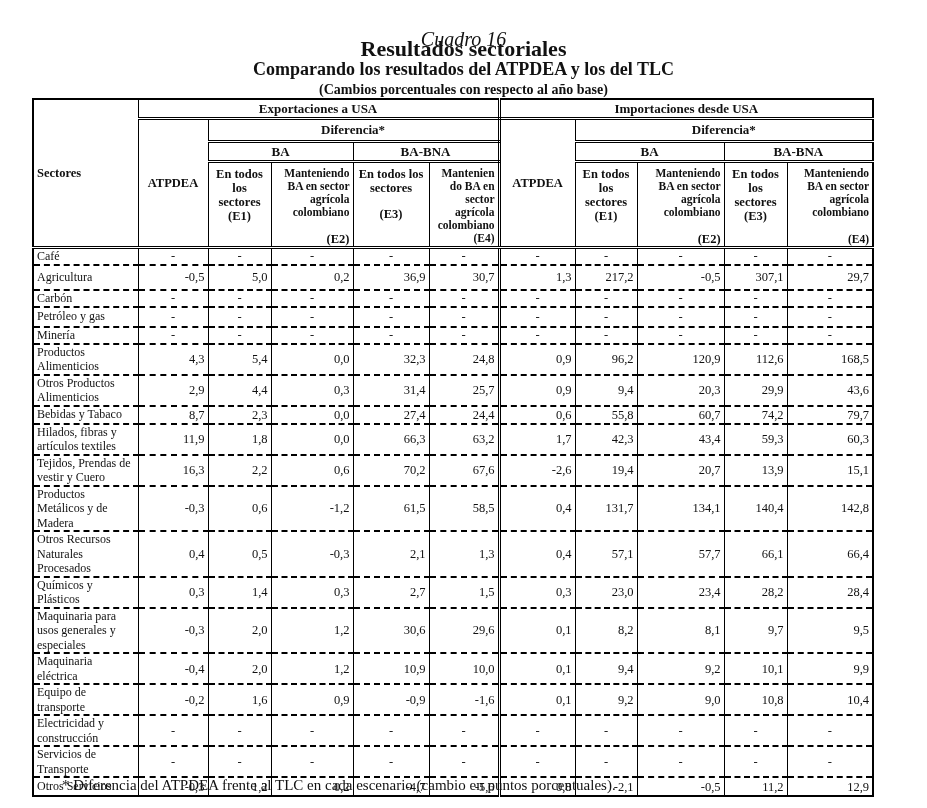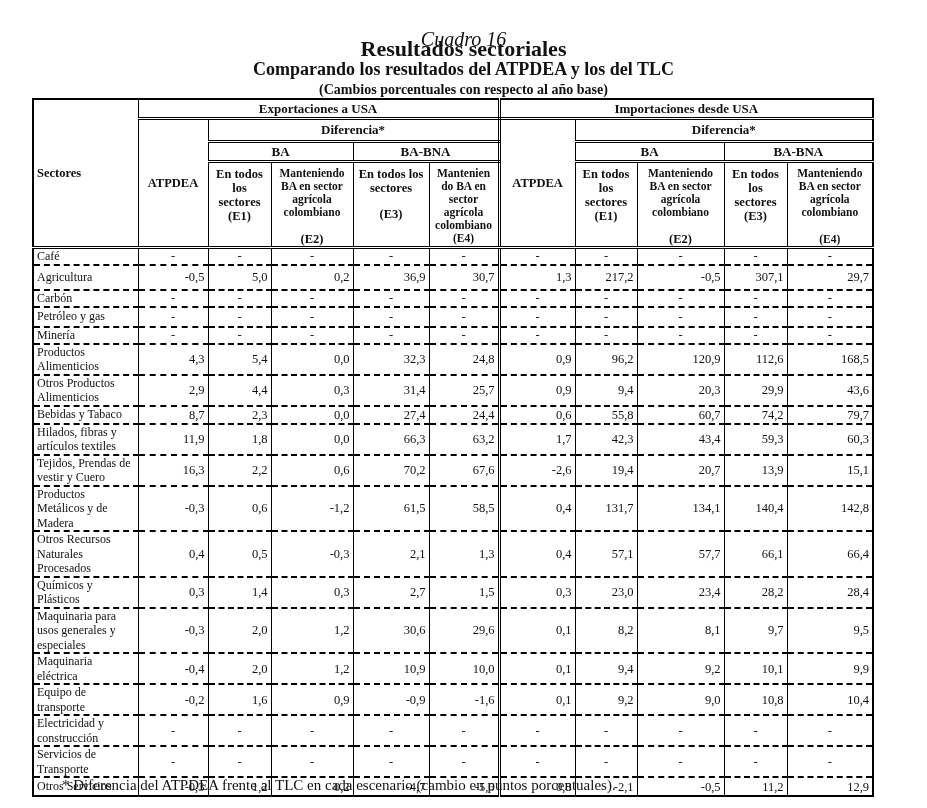--- a/index.html
+++ b/index.html
@@ -9,21 +9,21 @@
   .t-cuadro { top: 28px; font-style: italic; font-size: 20px; }
   .t-main { top: 36px; font-weight: bold; font-size: 22px; }
   .t-sub { top: 59px; font-weight: bold; font-size: 18px; }
   .t-note { top: 82px; font-weight: bold; font-size: 14px; }
 
   table.grid { position: absolute; left: 32px; top: 98px; border-collapse: collapse;
                table-layout: fixed; width: 840px; border: 2px solid #000; }
   table.grid td, table.grid th { padding: 0 3px; vertical-align: middle; overflow: hidden; }
   th { font-weight: bold; font-size: 12.5px; text-align: center; line-height: 14px;
        border-left: 1.5px solid #000; border-right: 1.5px solid #000; }
-  th.small { font-size: 11.5px; line-height: 13px; }
+  th.small { font-size: 11.5px; line-height: 13px; text-align: right; }
   th.group { border-bottom: 3px double #000; height: 17px; font-size: 13px; }
   th.sect { text-align: left; padding-left: 6px; }
   tr.hrow th.leaf { border-bottom: 3px double #000; vertical-align: top; padding-top: 4px; }
   .e-tag { display: block; }
   td { font-size: 12.5px; text-align: right; border-left: 1.5px solid #000; border-right: 1.5px solid #000;
        border-bottom: 2px dashed #000; line-height: 14px; }
   td.sector { text-align: left; padding-left: 4px; font-size: 12px; line-height: 14.5px; }
   td.dash { text-align: center; }
   td.sep, th.sep { border-right: 3px double #000; }
   tr.last td { border-bottom: none; }

